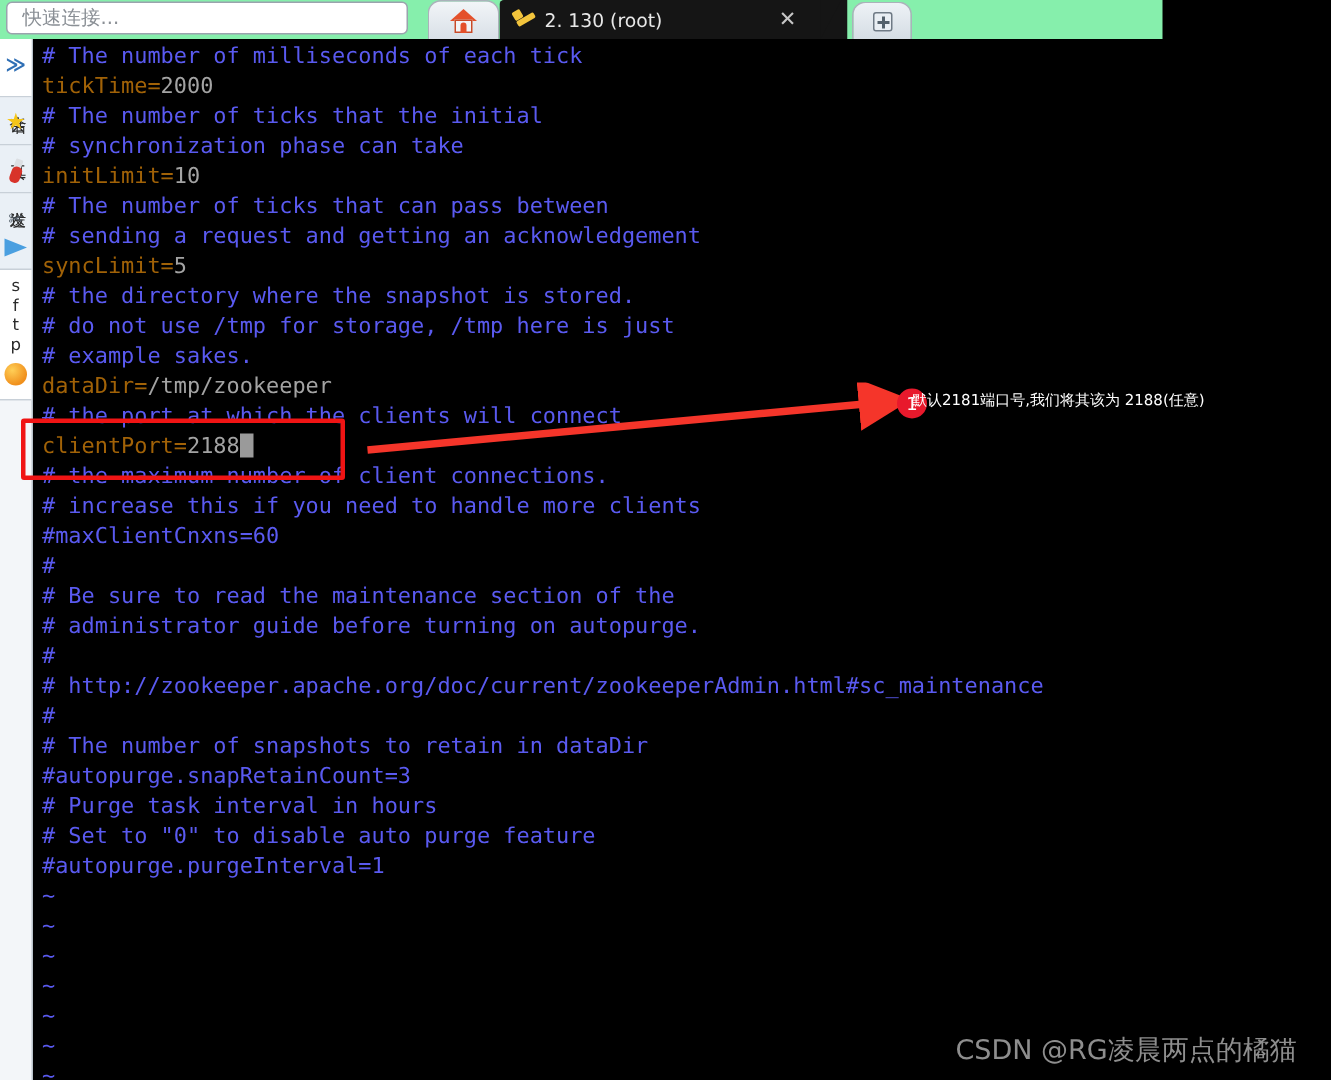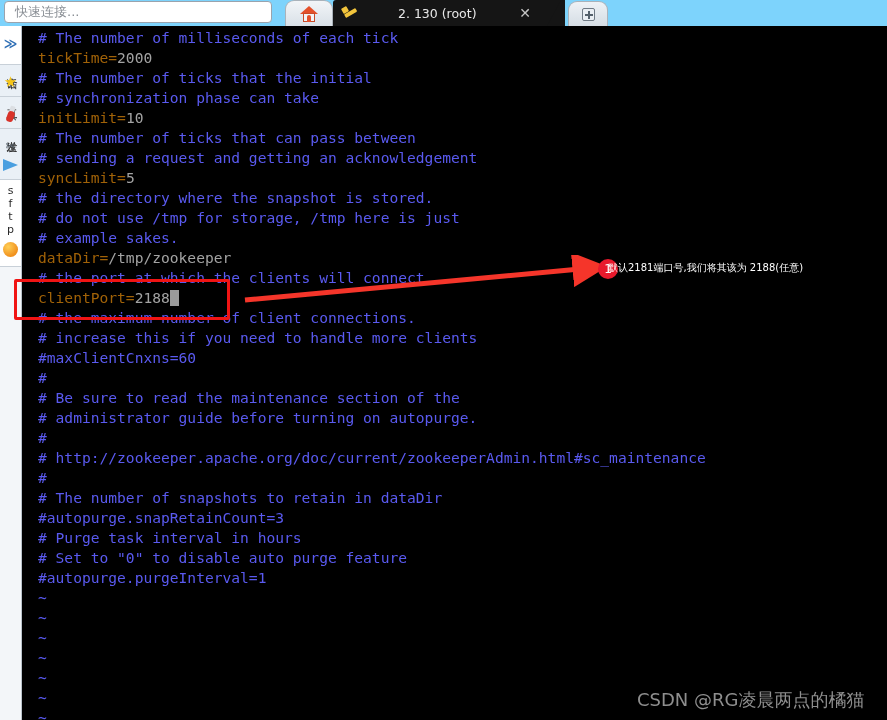--- a/index.html
+++ b/index.html
@@ -6,22 +6,22 @@
   html, body {
     width: 887px; height: 720px;
     background: #000;
     font-family: "Liberation Sans", sans-serif;
     overflow: hidden;
   }
   #app { position: relative; width: 887px; height: 720px; background: #000; }
 
   
   .titlebar {
-    position: absolute; left: 0; top: 0; width: 887px; height: 26px;
-    background: #7dd3fc;
+    position: absolute; left: 0; top: 0; width: 775px; height: 26px;
+    background: #86efac;
     display: flex; align-items: flex-end;
   }
   .quick-connect {
     position: absolute; left: 4px; top: 1px;
     width: 268px; height: 22px;
     background: #ffffff;
     border: 1px solid #9aa3ad;
     border-radius: 4px;
     display: flex; align-items: center;
     padding-left: 10px;
@@ -59,21 +59,20 @@
   .session-tab {
     position: absolute; left: 333px; top: 0;
     width: 232px; height: 26px;
     background: #151515;
     border-top-left-radius: 3px;
     border-right: 18px solid transparent;
     display: flex; align-items: center;
     padding-left: 9px;
     color: #e8e8e8; font-size: 12.5px;
     font-family: "DejaVu Sans", sans-serif;
-    gap: 35px;
   }
   .session-tab::after {
     content: ""; position: absolute; right: -14px; top: 0;
     border-top: 26px solid #151515;
     border-right: 14px solid transparent;
   }
   .tab-wrench {
     width: 16px; height: 14px; margin-right: 5px; flex: 0 0 auto;
     position: relative;
   }
@@ -168,21 +167,21 @@
   }
 
   
   .terminal {
     position: absolute; left: 22px; top: 26px;
     width: 733px; height: 694px;
     background: #000;
     font-family: "DejaVu Sans Mono", monospace;
     font-size: 14.6px;
     line-height: 20px;
-    padding: 2px 0 0 16px;
+    padding: 2px 0 0 6px;
     overflow: hidden;
     white-space: pre;
   }
   .line { height: 20px; }
   .cmt { color: #5a5af0; }
   .key { color: #a16207; }
   .val { color: #a3a3a3; }
   .tilde { color: #5a5af0; }
   .cursor-blk {
     display: inline-block; width: 9px; height: 16px;

